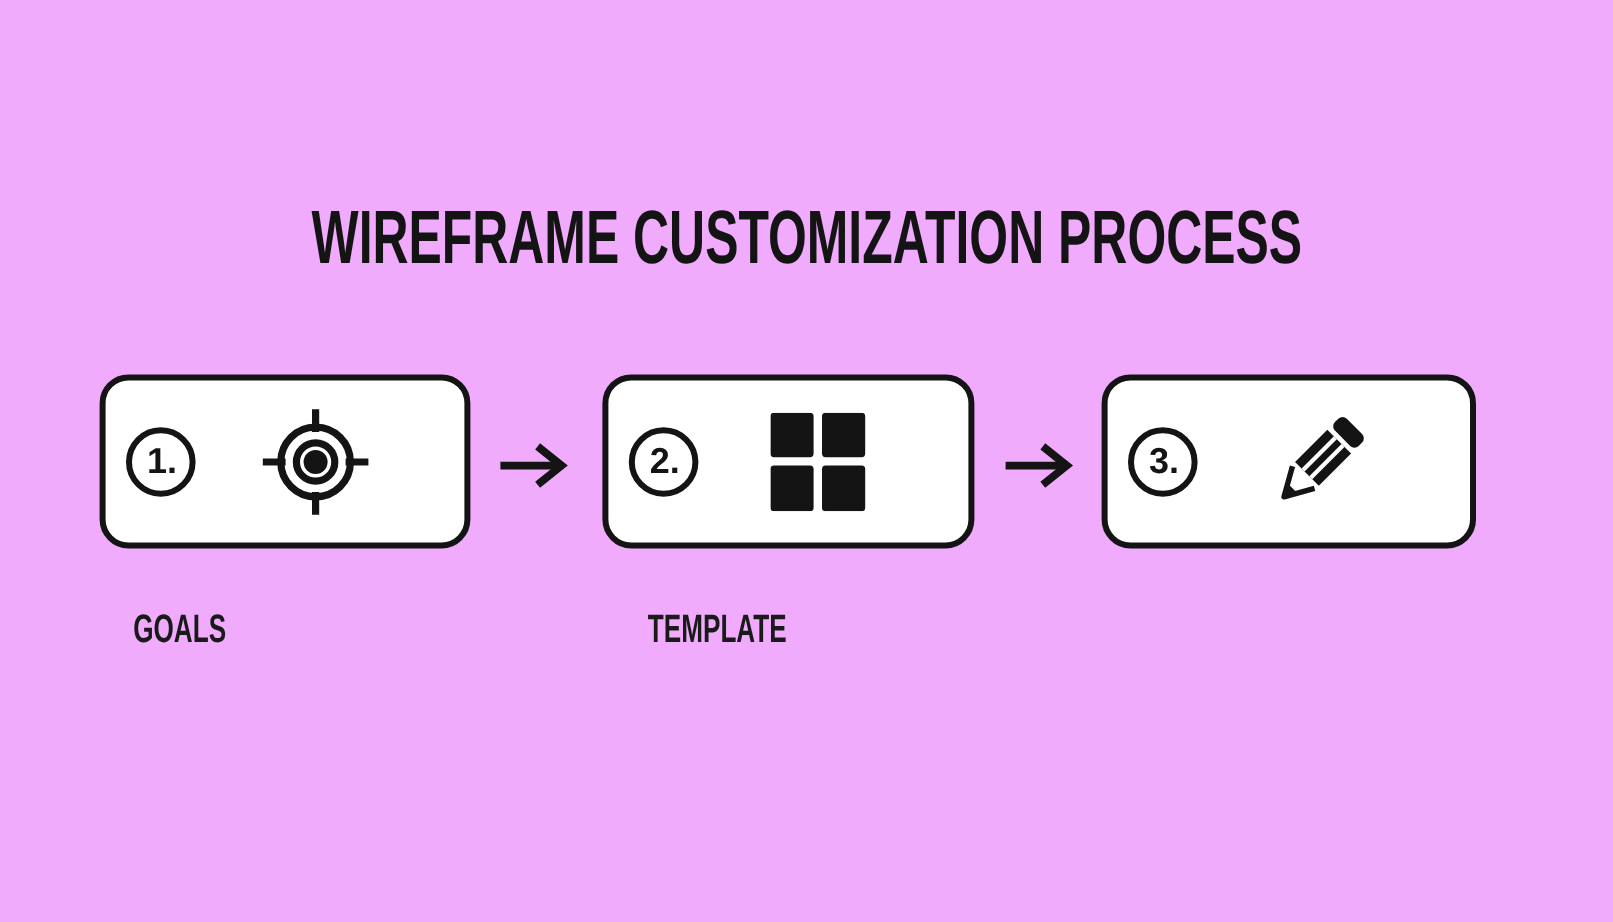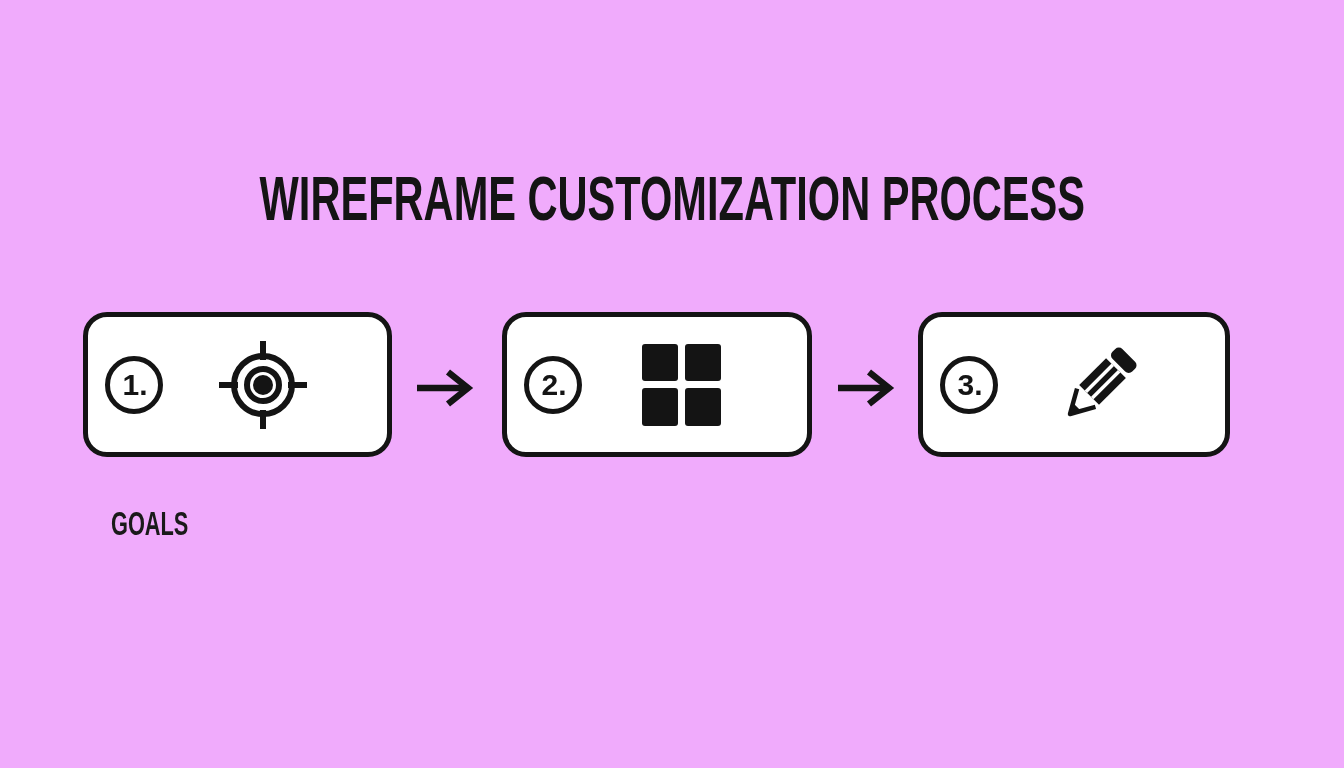--- a/index.html
+++ b/index.html
@@ -132,20 +132,23 @@
     </div>
     <div class="icon-wrap">
       <svg width="80" height="82" viewBox="0 0 80 82" aria-hidden="true">
         <rect class="ink-fill" x="0" y="0" width="36" height="37" rx="3"></rect>
         <rect class="ink-fill" x="43" y="0" width="36" height="37" rx="3"></rect>
         <rect class="ink-fill" x="0" y="44" width="36" height="38" rx="3"></rect>
         <rect class="ink-fill" x="43" y="44" width="36" height="38" rx="3"></rect>
       </svg>
     </div>
   </div>
+  <div class="step-label label-template">
+    <span class="cond">TEMPLATE</span>
+  </div>
 
   <div class="flow-arrow arrow-2">
     <svg width="60" height="44" viewBox="0 0 60 44" aria-hidden="true">
       <line class="ink-stroke" x1="2" y1="22" x2="50" y2="22" stroke-width="6.5"></line>
       <polyline class="ink-stroke" points="33,6 53,22 33,38" fill="none" stroke-width="6.5" stroke-linejoin="miter"></polyline>
     </svg>
   </div>
 
   <div class="step-box box-customize">
     <div class="num-circle">

